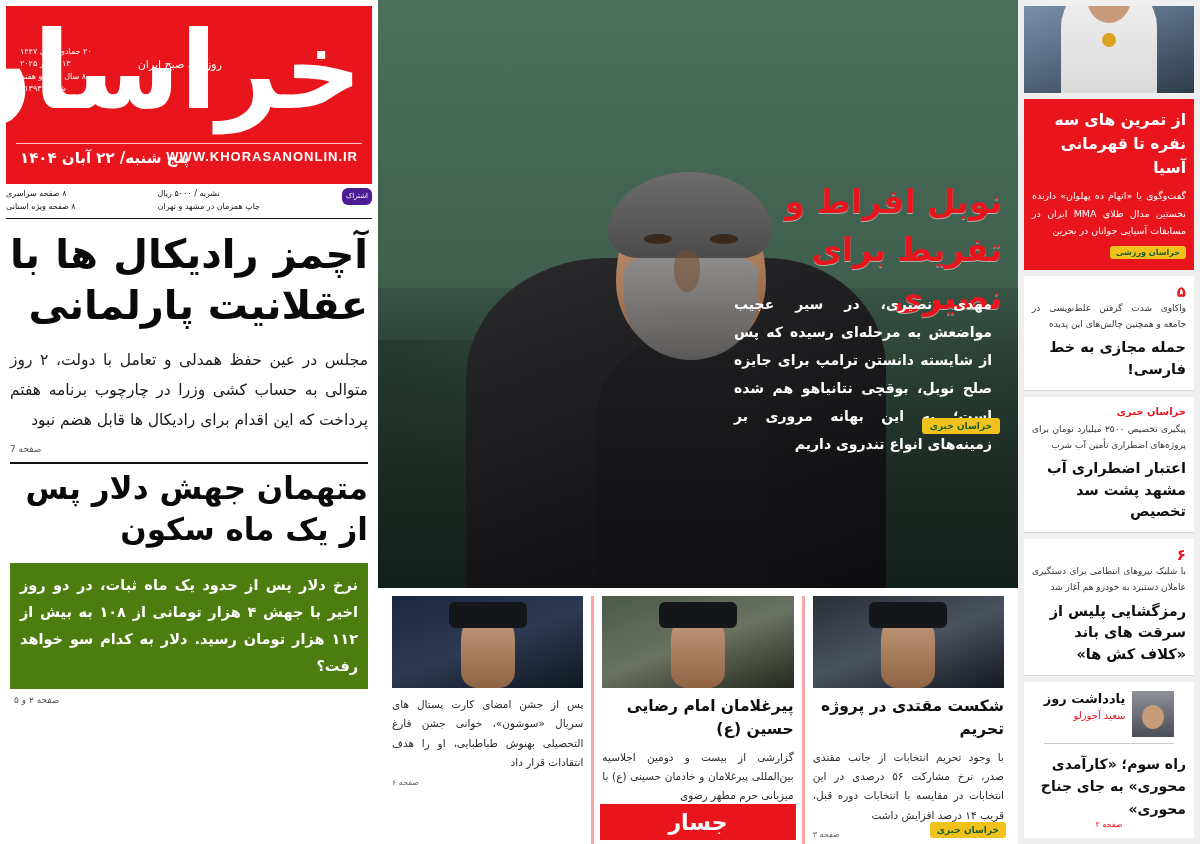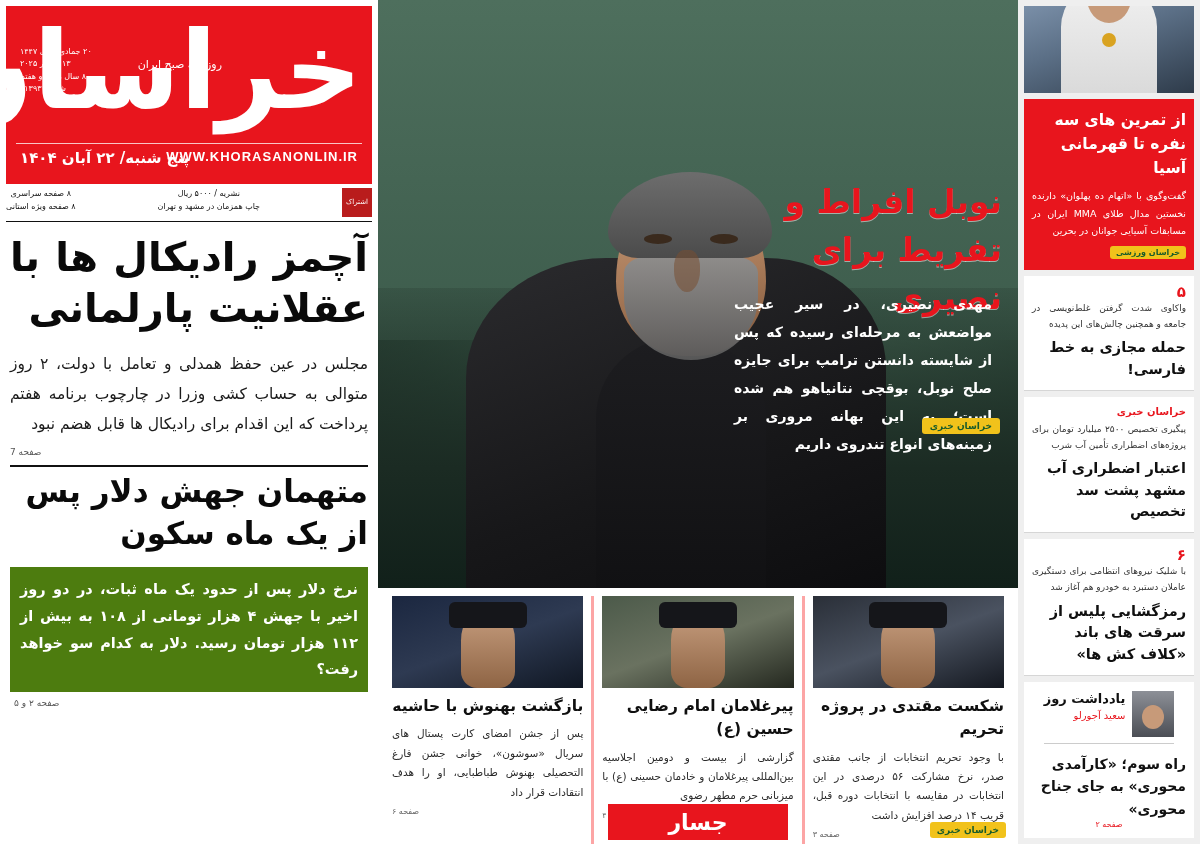--- a/index.html
+++ b/index.html
@@ -87,27 +87,28 @@
     margin: 4px 6px 0 6px;
     border-bottom: 1px solid #111;
     padding-bottom: 4px;
     display: flex;
     justify-content: space-between;
     align-items: flex-start;
     font-size: 8px;
     color: #111;
     line-height: 1.6;
   }
-  .infobar .col { text-align: center; }
+  .infobar .col { text-align: left; }
   .infobar .logo-chip {
-    background: #b91c1c;
+    background: #4c1d95;
     color: #fff;
     font-size: 7px;
-    padding: 9px 4px;
+    padding: 3px 4px;
     display: inline-block;
+    border-radius: 6px;
   }
 
   .lead {
     padding: 10px 10px 0 10px;
   }
   .lead-title {
     font-size: 40px;
     font-weight: bold;
     line-height: 1.28;
     text-align: justify;
@@ -336,21 +337,21 @@
   .tri-page {
     margin-top: 5px;
     font-size: 8px;
     color: #666;
     text-align: left;
   }
   .footer-logo {
     position: absolute;
     bottom: 4px; left: 50%;
     transform: translateX(-50%);
-    width: 180px; height: 36px;
+    width: 196px; height: 36px;
     background: #e8151d;
     color: #fff;
     font-size: 22px;
     font-weight: bold;
     display: flex;
     align-items: center;
     justify-content: center;
     letter-spacing: 4px;
   }
   .footer-stamp {
@@ -599,21 +600,20 @@
         <div class="tri-title">پیرغلامان امام رضایی حسین (ع)</div>
         <div class="tri-body">گزارشی از بیست و دومین اجلاسیه بین‌المللی پیرغلامان و خادمان حسینی (ع) با میزبانی حرم مطهر رضوی</div>
         <div class="tri-page">صفحه ۴</div>
       </div>
 
       <div class="tri-item">
         <div class="tri-photo p1">
           <div class="tri-face"></div>
           <div class="tri-hat"></div>
         </div>
-        <div class="tri-title">بازگشت بهنوش با حاشیه</div>
         <div class="tri-body">پس از جشن امضای کارت پستال های سریال «سوشون»، خوانی جشن فارغ التحصیلی بهنوش طباطبایی، او را هدف انتقادات قرار داد</div>
         <div class="tri-page">صفحه ۶</div>
       </div>
     </div>
 
     <div class="footer-logo">جسار</div>
     <div class="footer-stamp">خراسان خبری</div>
   </div>
 
   <div class="left-col">

